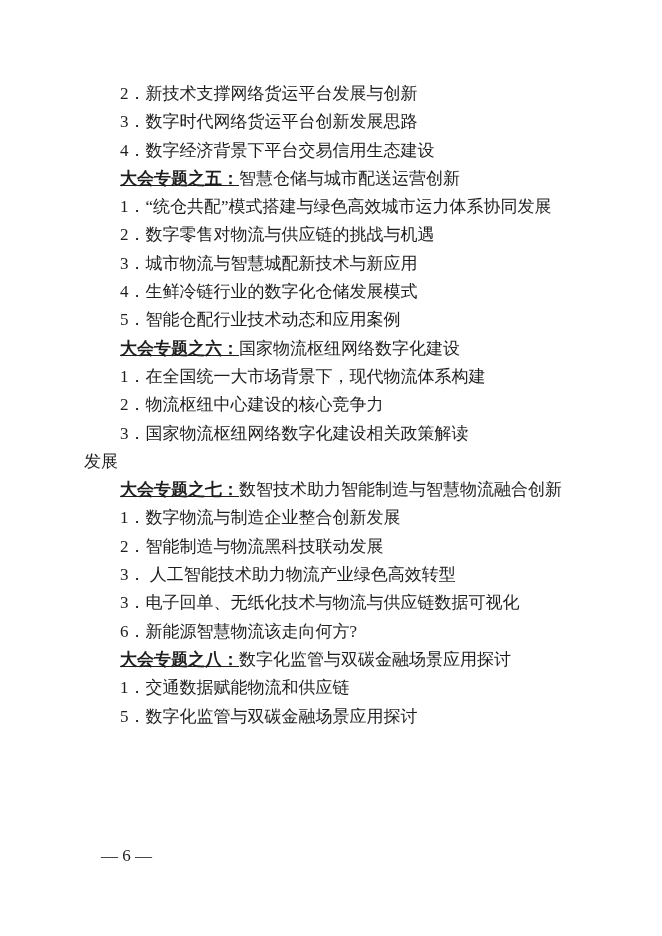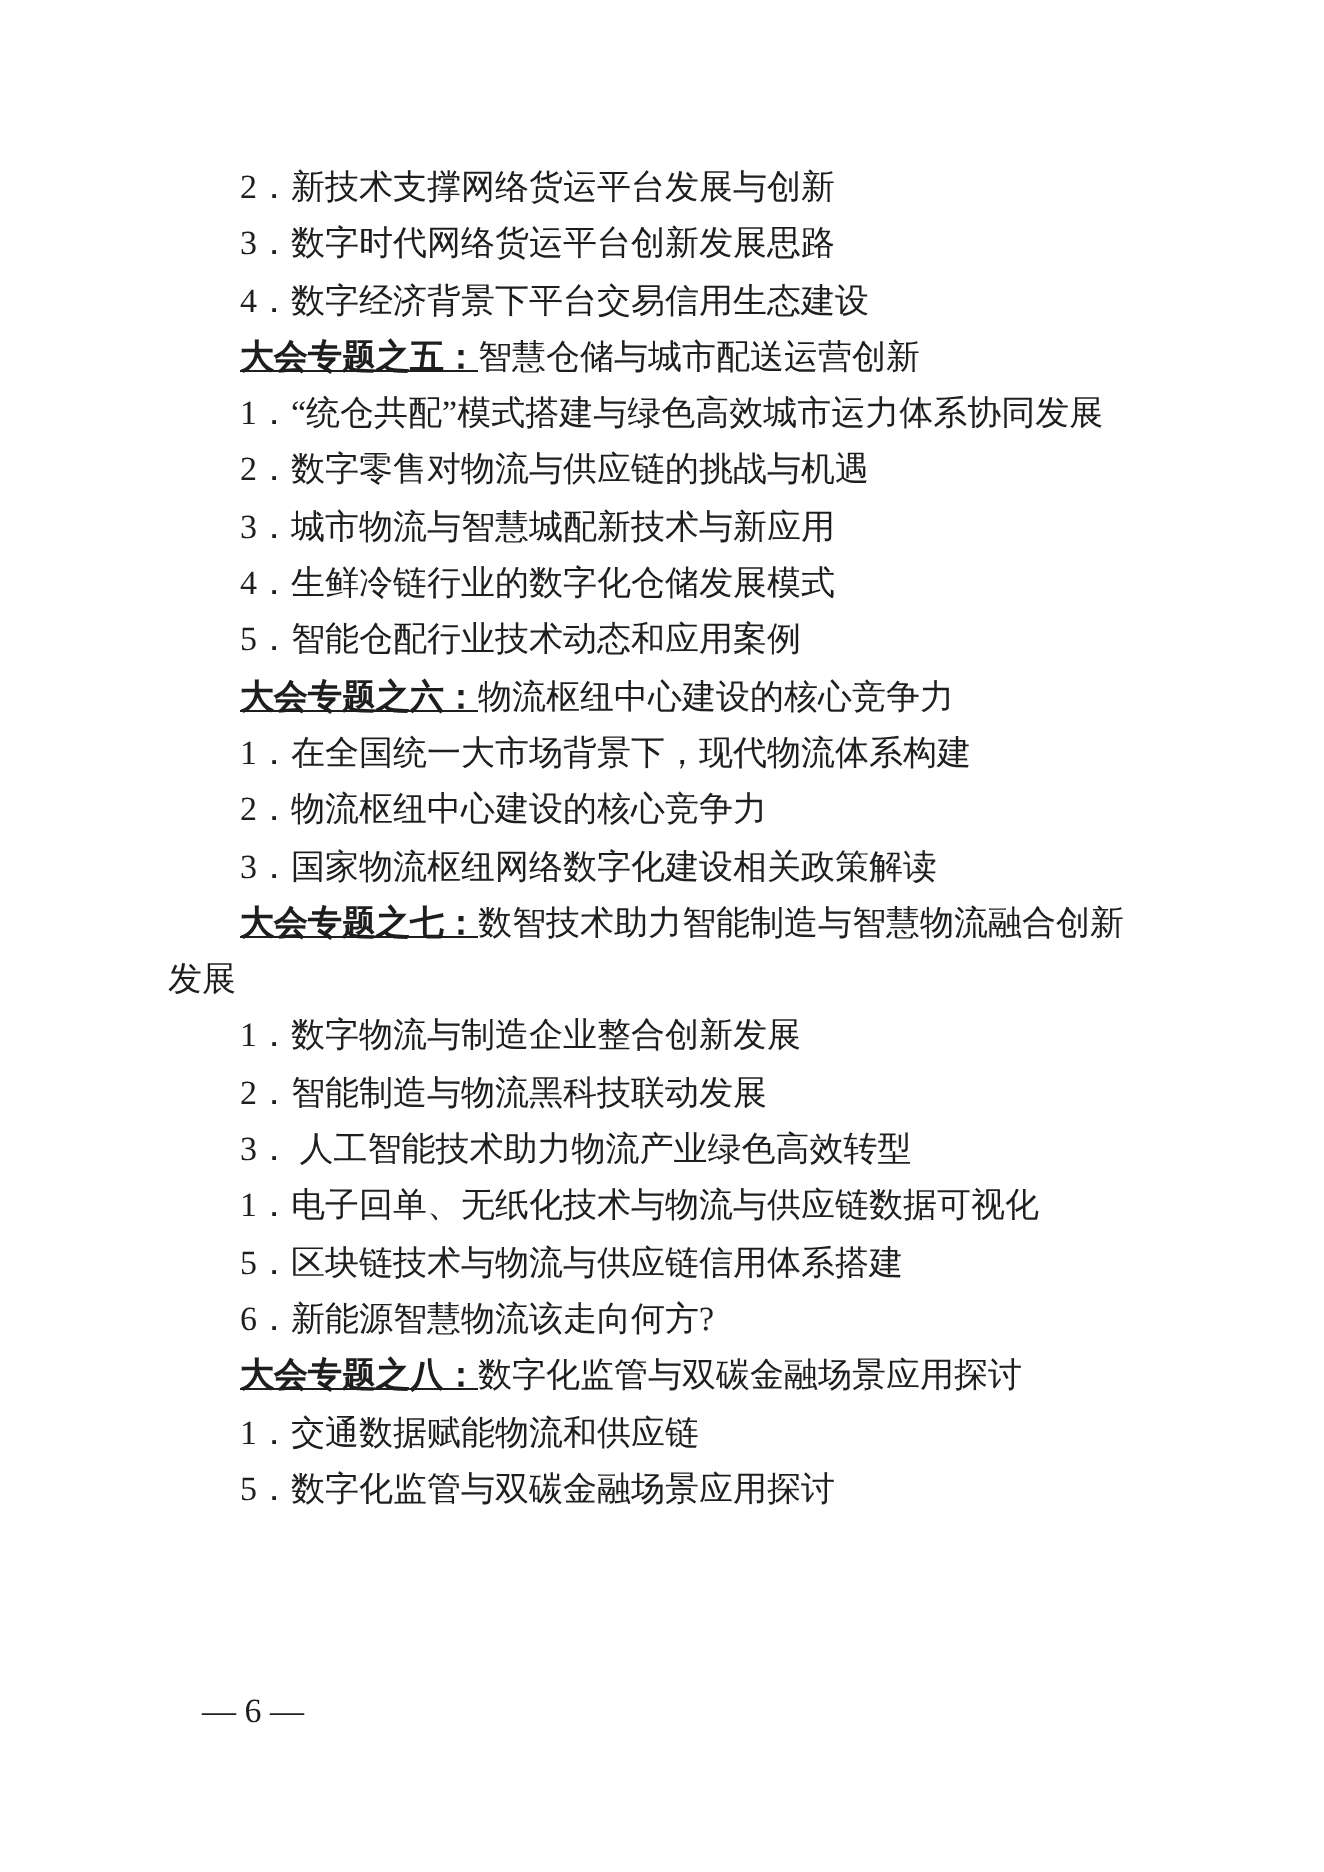--- a/index.html
+++ b/index.html
@@ -52,31 +52,30 @@
   <div class="content" id="content">
       <div class="line indent"><span>2．新技术支撑网络货运平台发展与创新</span></div>
       <div class="line indent"><span>3．数字时代网络货运平台创新发展思路</span></div>
       <div class="line indent"><span>4．数字经济背景下平台交易信用生态建设</span></div>
       <div class="line indent"><span class="bold">大会专题之五：</span><span>智慧仓储与城市配送运营创新</span></div>
       <div class="line indent"><span>1．“统仓共配”模式搭建与绿色高效城市运力体系协同发展</span></div>
       <div class="line indent"><span>2．数字零售对物流与供应链的挑战与机遇</span></div>
       <div class="line indent"><span>3．城市物流与智慧城配新技术与新应用</span></div>
       <div class="line indent"><span>4．生鲜冷链行业的数字化仓储发展模式</span></div>
       <div class="line indent"><span>5．智能仓配行业技术动态和应用案例</span></div>
-      <div class="line indent"><span class="bold">大会专题之六：</span><span>物流枢纽中心建设的核心竞争力</span></div>
+      <div class="line indent"><span class="bold">大会专题之六：</span><span>国家物流枢纽网络数字化建设</span></div>
       <div class="line indent"><span>1．在全国统一大市场背景下，现代物流体系构建</span></div>
       <div class="line indent"><span>2．物流枢纽中心建设的核心竞争力</span></div>
       <div class="line indent"><span>3．国家物流枢纽网络数字化建设相关政策解读</span></div>
+      <div class="line"><span>发展</span></div>
       <div class="line indent"><span class="bold">大会专题之七：</span><span>数智技术助力智能制造与智慧物流融合创新</span></div>
-      <div class="line"><span>发展</span></div>
       <div class="line indent"><span>1．数字物流与制造企业整合创新发展</span></div>
       <div class="line indent"><span>2．智能制造与物流黑科技联动发展</span></div>
       <div class="line indent"><span>3． 人工智能技术助力物流产业绿色高效转型</span></div>
-      <div class="line indent"><span>1．电子回单、无纸化技术与物流与供应链数据可视化</span></div>
-      <div class="line indent"><span>5．区块链技术与物流与供应链信用体系搭建</span></div>
+      <div class="line indent"><span>3．电子回单、无纸化技术与物流与供应链数据可视化</span></div>
       <div class="line indent"><span>6．新能源智慧物流该走向何方?</span></div>
       <div class="line indent"><span class="bold">大会专题之八：</span><span>数字化监管与双碳金融场景应用探讨</span></div>
       <div class="line indent"><span>1．交通数据赋能物流和供应链</span></div>
       <div class="line indent"><span>5．数字化监管与双碳金融场景应用探讨</span></div>
     </div>
   <div class="footer">
     <span>— 6 —</span>
   </div>
 </div>
 

